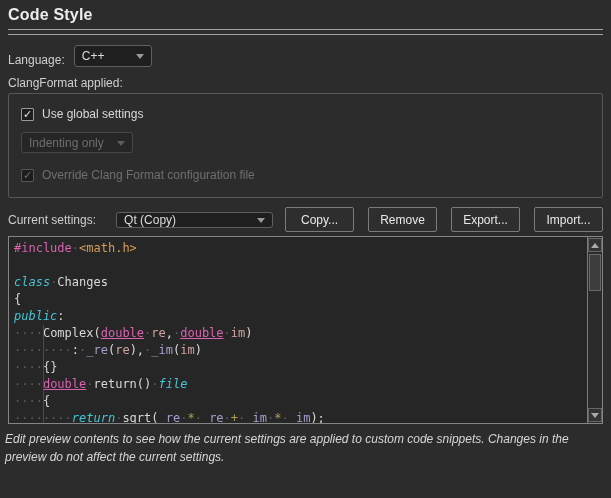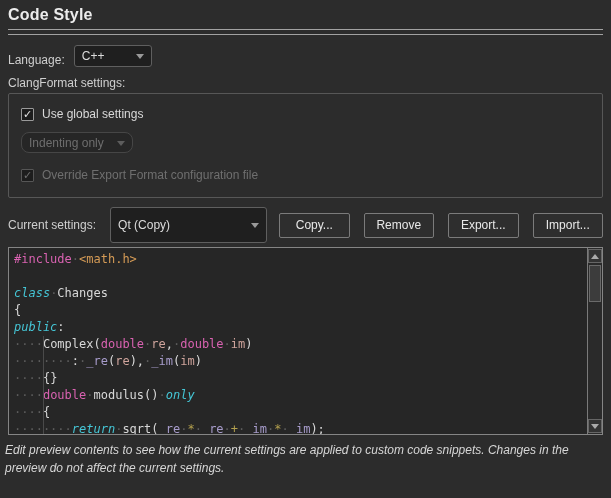--- a/index.html
+++ b/index.html
@@ -58,26 +58,26 @@
     border:1px solid #9a9a9a; border-radius:1px;
     background:#1d1d1d; margin-right:8px;
     display:flex; align-items:center; justify-content:center;
     font-size:11px; line-height:11px; color:#e6e6e6; cursor:pointer;
   }
   .cb.checked::after { content:"✓"; }
   .cb-row.disabled .cb { border-color:#565656; color:#6f6f6f; cursor:default; }
   .cb-row.disabled .cb-label { color:#6f6f6f; }
   .cb-label { color:#d9d9d9; }
 
-  .mode-combo { margin-top:11px; width:112px; height:21px;border-radius:8px; }
+  .mode-combo { margin-top:11px; width:112px; height:21px; }
   .override-row { margin-top:15px; }
 
   .current-row { margin:9px 8px 0 8px; }
-  .current-row .lbl { margin-right:14px; }
-  .current-combo { width:157px; height:36px; margin-right:12px; }
+  .current-row .lbl { margin-right:20px; }
+  .current-combo { width:157px; height:16px; margin-right:12px; }
   .btns { display:flex; flex:1; gap:14px; }
   .btn {
     flex:1; height:25px;
     background:#2e2e2e; border:1px solid #7b7b7b; border-radius:2px;
     color:#e8e8e8; font-size:12px; font-family:"Liberation Sans", sans-serif;
     cursor:pointer;
     text-align:center;
   }
 
   .editor {
@@ -85,21 +85,21 @@
     margin:4px 8px 0 8px; height:188px;
     background:#262626; border:1px solid #858585;
     font-family:"DejaVu Sans Mono", monospace;
     font-size:12px; line-height:17px;
     padding:3px 18px 0 5px;
     overflow:hidden;
   }
   .code-line { white-space:pre; height:17px; }
   .tok-ws   { color:var(--tok-ws); }
   .tok-kw   { color:var(--tok-kw); font-style:italic; }
-  .tok-type { color:var(--tok-type); }
+  .tok-type { color:var(--tok-type);text-decoration:underline; }
   .tok-prep { color:var(--tok-prep); }
   .tok-incl { color:var(--tok-incl); }
   .tok-id   { color:var(--tok-id); }
   .tok-param{ color:var(--tok-param); }
   .tok-field{ color:var(--tok-field);margin-top:48px; }
   .tok-op   { color:var(--tok-op); }
 
   .indent-guide {
     position:absolute; left:34px; top:88px; height:100px; width:1px;
     background:#4a4a4a;
@@ -139,33 +139,33 @@
   <hr class="sep sep2">
 
   <div class="row lang-row">
     <span class="lbl">Language:</span>
     <div class="combo" style="width:78px;">
       <span>C++</span>
       <span class="caret"></span>
     </div>
   </div>
 
-  <div class="group-label">ClangFormat settings:</div>
+  <div class="group-label">ClangFormat applied:</div>
   <div class="groupbox">
     <div class="cb-row">
       <span class="cb checked"></span>
       <span class="cb-label">Use global settings</span>
     </div>
     <div class="combo disabled mode-combo">
       <span>Indenting only</span>
       <span class="caret"></span>
     </div>
     <div class="cb-row disabled override-row">
       <span class="cb checked"></span>
-      <span class="cb-label">Override Export Format configuration file</span>
+      <span class="cb-label">Override Clang Format configuration file</span>
     </div>
   </div>
 
   <div class="row current-row">
     <span class="lbl">Current settings:</span>
     <div class="combo current-combo">
       <span>Qt (Copy)</span>
       <span class="caret"></span>
     </div>
     <div class="btns">
@@ -180,21 +180,21 @@
     <div class="indent-guide"></div>
     <div id="code-content">
         <div class="code-line"><span class="tok-prep">#include</span><span class="tok-ws">·</span><span class="tok-incl">&lt;math.h&gt;</span></div>
         <div class="code-line">&nbsp;</div>
         <div class="code-line"><span class="tok-kw">class</span><span class="tok-ws">·</span><span class="tok-id">Changes</span></div>
         <div class="code-line"><span class="tok-id">{</span></div>
         <div class="code-line"><span class="tok-kw">public</span><span class="tok-id">:</span></div>
         <div class="code-line"><span class="tok-ws">····</span><span class="tok-id">Complex(</span><span class="tok-type">double</span><span class="tok-ws">·</span><span class="tok-param">re</span><span class="tok-id">,</span><span class="tok-ws">·</span><span class="tok-type">double</span><span class="tok-ws">·</span><span class="tok-param">im</span><span class="tok-id">)</span></div>
         <div class="code-line"><span class="tok-ws">········</span><span class="tok-id">:</span><span class="tok-ws">·</span><span class="tok-field">_re</span><span class="tok-id">(</span><span class="tok-param">re</span><span class="tok-id">),</span><span class="tok-ws">·</span><span class="tok-field">_im</span><span class="tok-id">(</span><span class="tok-param">im</span><span class="tok-id">)</span></div>
         <div class="code-line"><span class="tok-ws">····</span><span class="tok-id">{}</span></div>
-        <div class="code-line"><span class="tok-ws">····</span><span class="tok-type">double</span><span class="tok-ws">·</span><span class="tok-id">modulus()</span><span class="tok-ws">·</span><span class="tok-kw">only</span></div>
+        <div class="code-line"><span class="tok-ws">····</span><span class="tok-type">double</span><span class="tok-ws">·</span><span class="tok-id">return()</span><span class="tok-ws">·</span><span class="tok-kw">file</span></div>
         <div class="code-line"><span class="tok-ws">····</span><span class="tok-id">{</span></div>
         <div class="code-line"><span class="tok-ws">········</span><span class="tok-kw">return</span><span class="tok-ws">·</span><span class="tok-id">sqrt(</span><span class="tok-field">_re</span><span class="tok-ws">·</span><span class="tok-op">*</span><span class="tok-ws">·</span><span class="tok-field">_re</span><span class="tok-ws">·</span><span class="tok-op">+</span><span class="tok-ws">·</span><span class="tok-field">_im</span><span class="tok-ws">·</span><span class="tok-op">*</span><span class="tok-ws">·</span><span class="tok-field">_im</span><span class="tok-id">);</span></div>
       </div>
     <div class="scrollbar">
       <div class="scroll-btn up">
           <span class="tri-up"></span>
         </div>
       <div class="scroll-thumb"></div>
       <div class="scroll-btn down">
           <span class="tri-down"></span>

